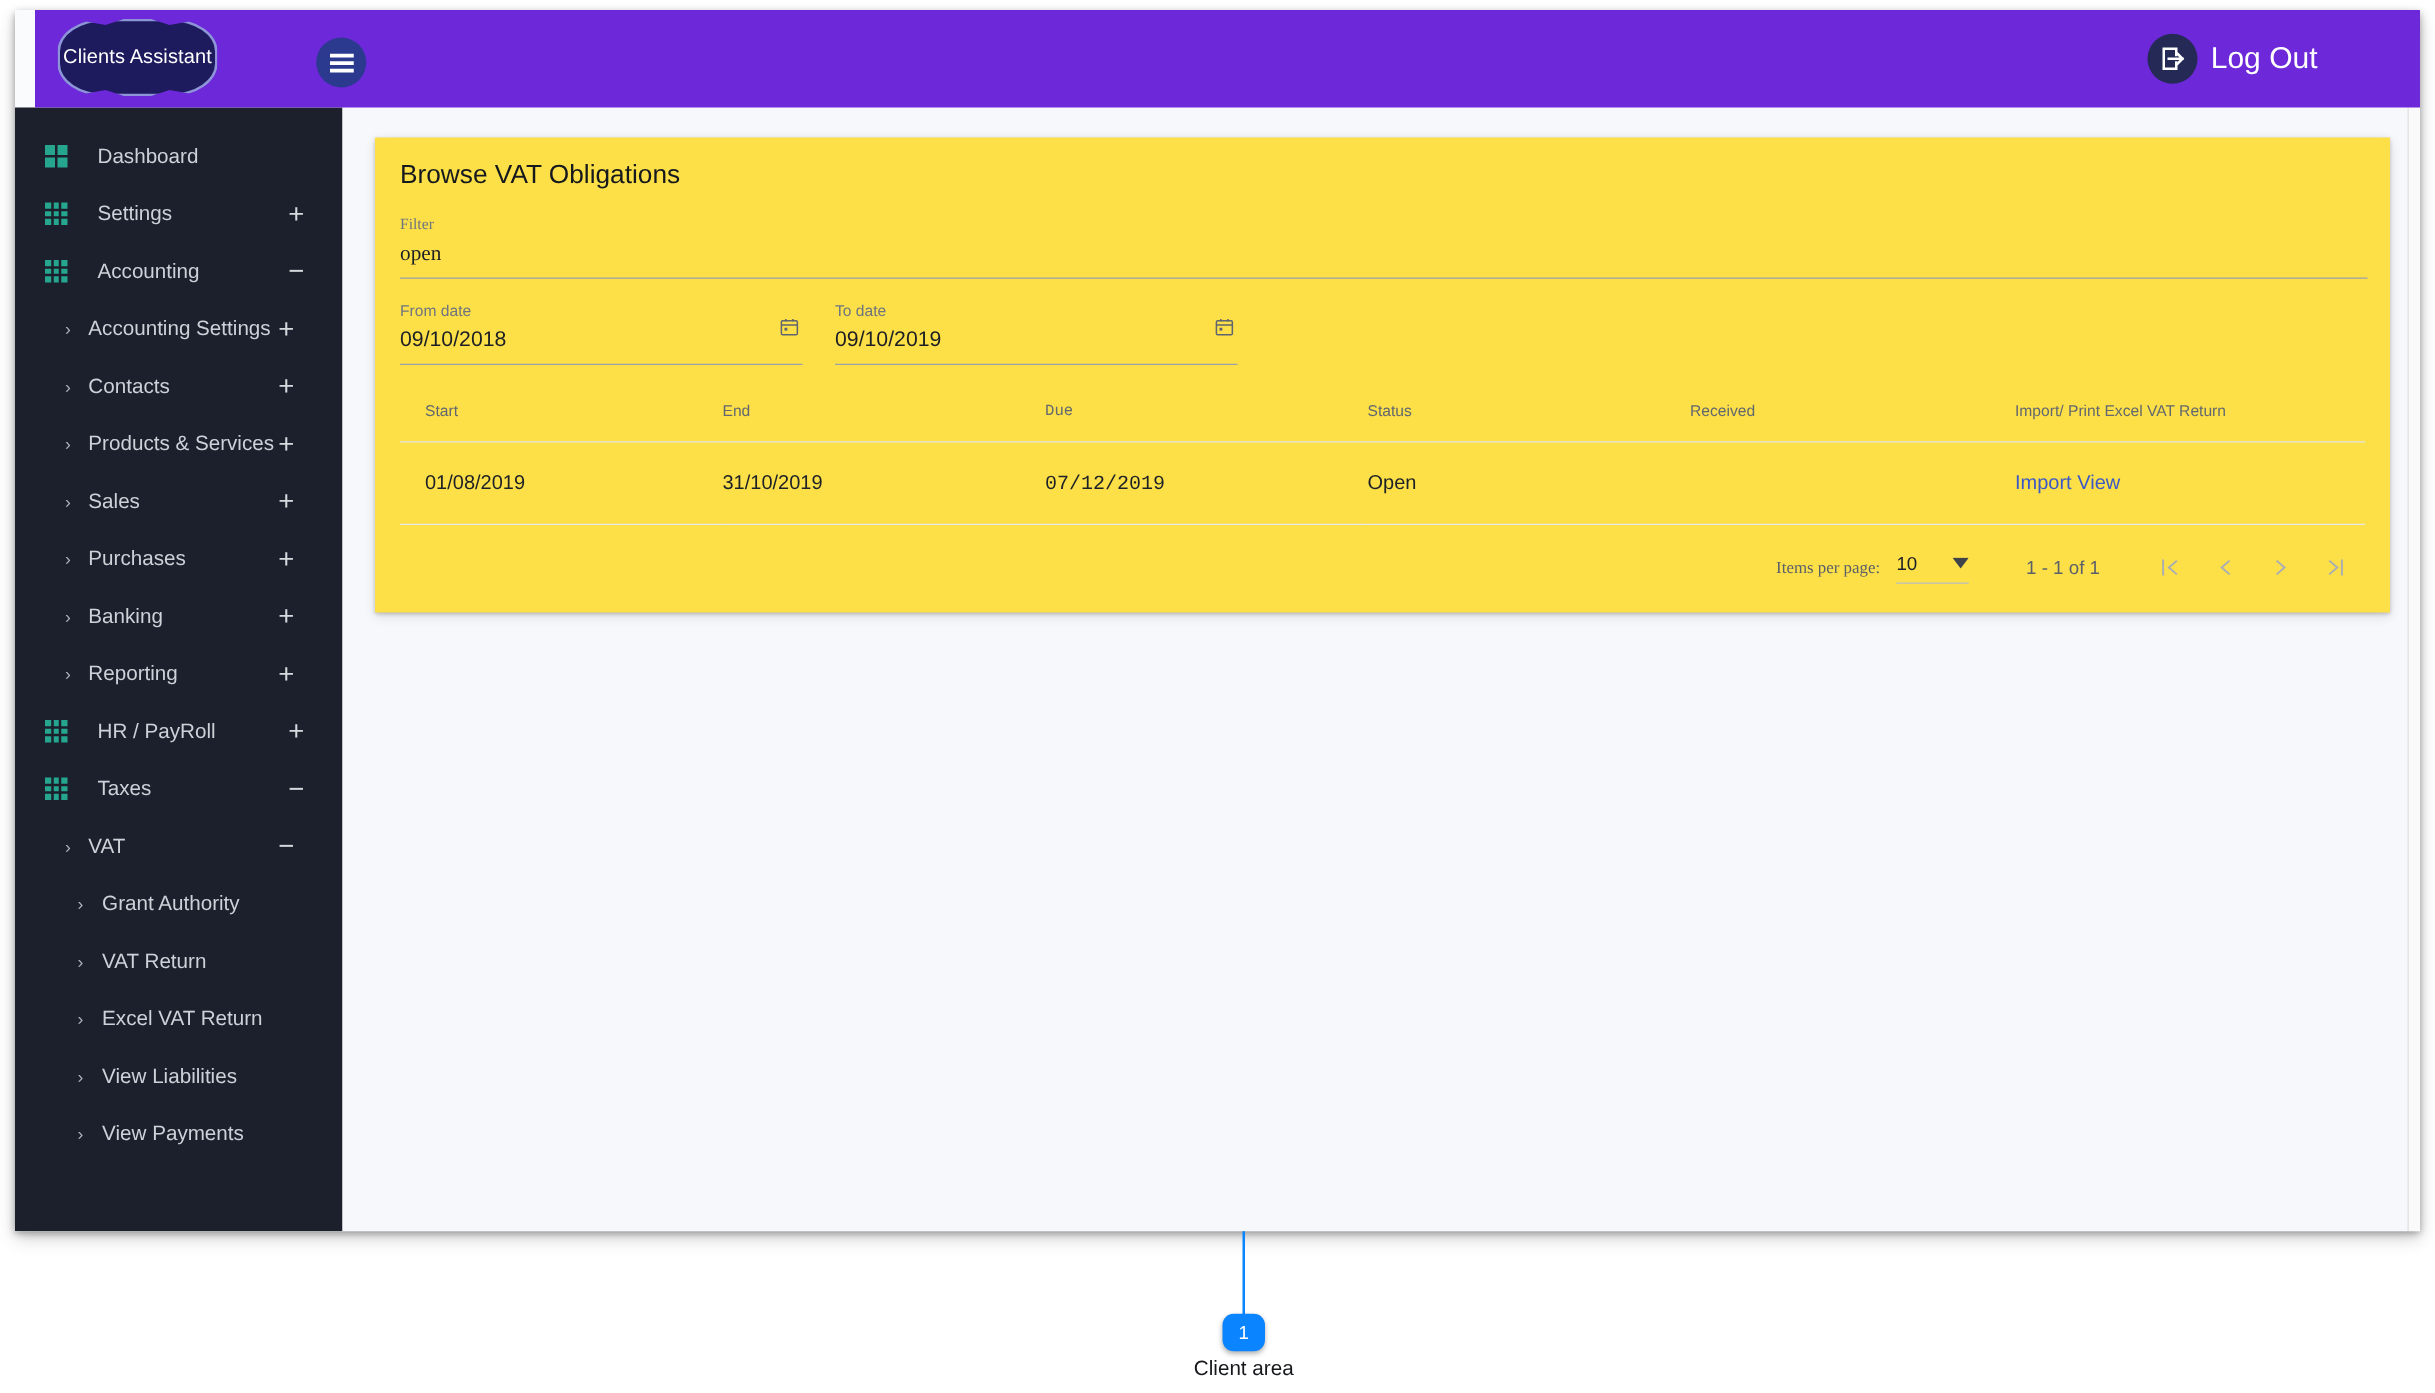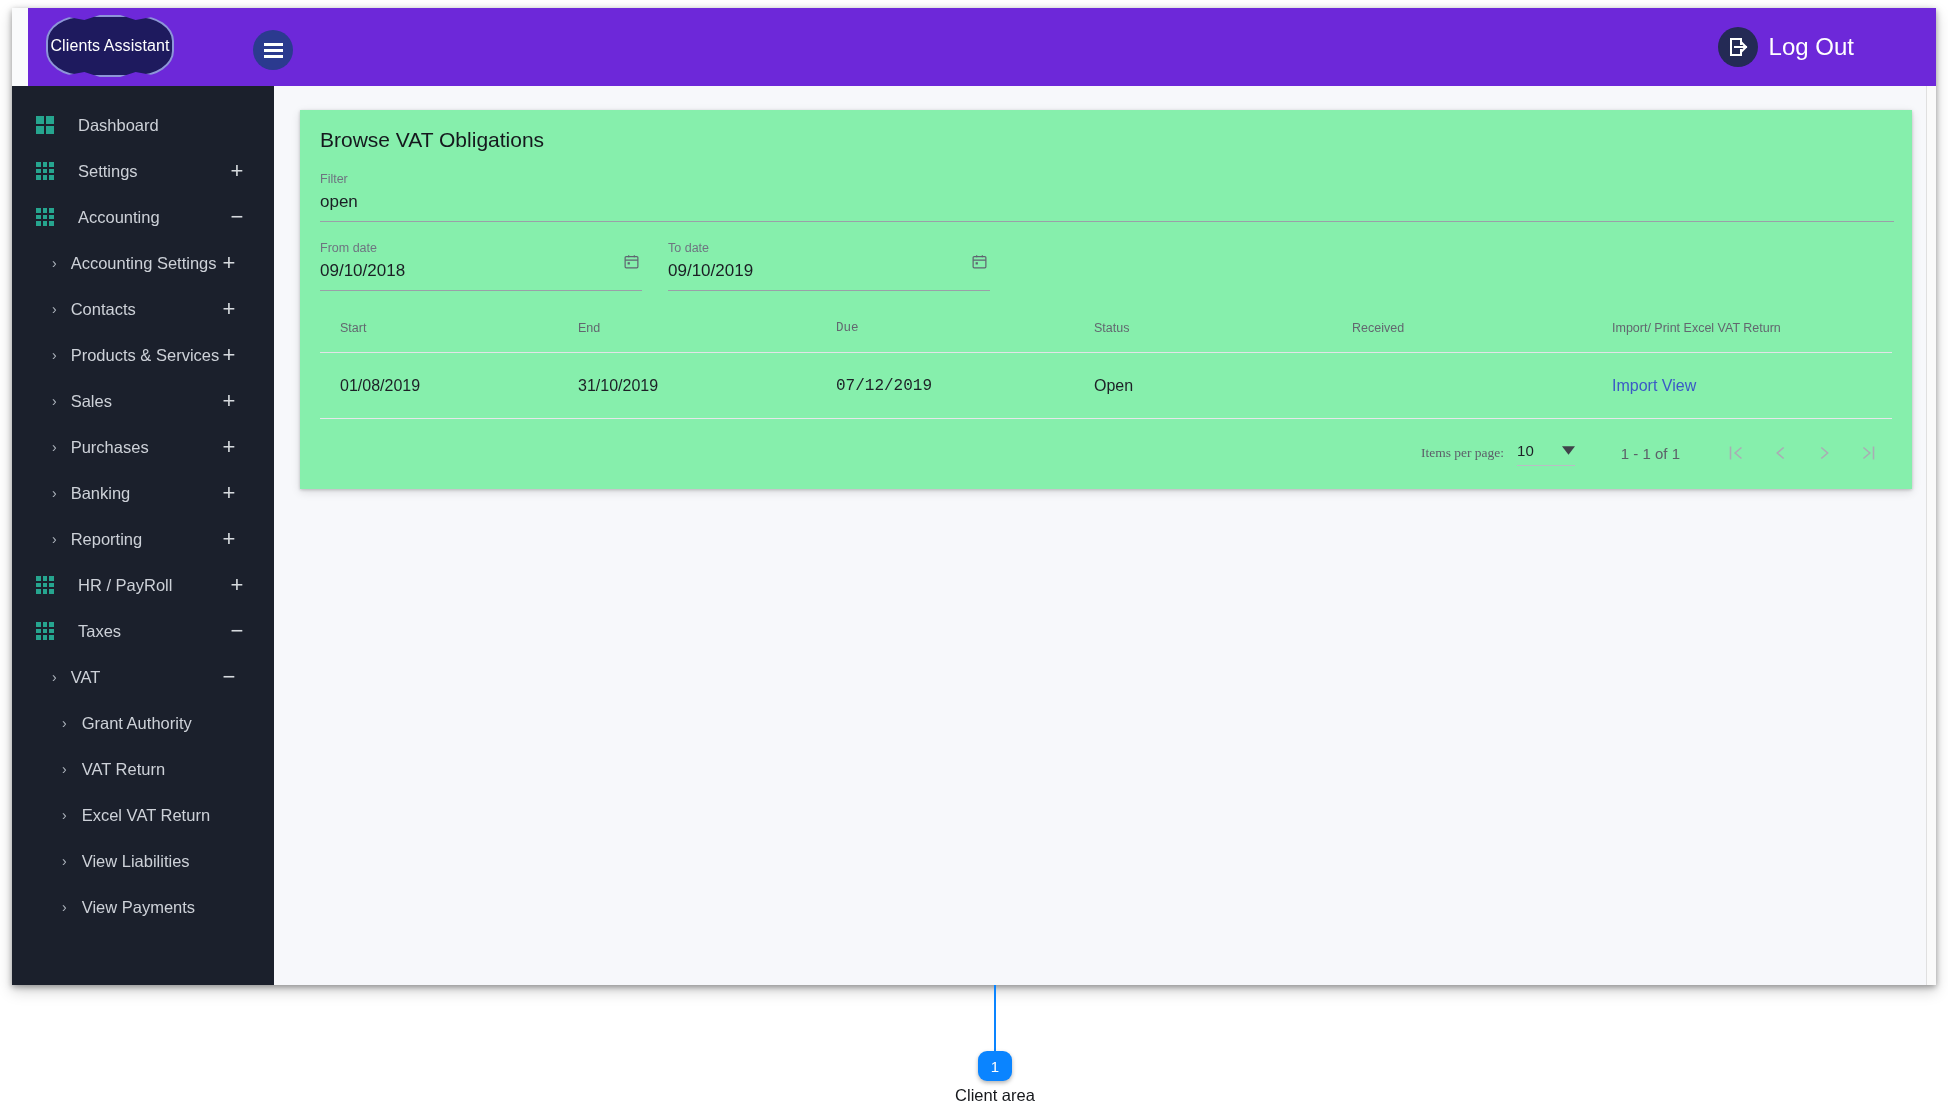--- a/index.html
+++ b/index.html
@@ -101,37 +101,37 @@
 
   
   #main {
     position: absolute; left: 262px; top: 78px;
     right: 10px; height: 899px;
     background: #f7f8fb;
     padding: 24px 26px;
     overflow: hidden;
   }
   #card {
-    background: #86efac;
+    background: #fde047;
     width: 1612px;
     box-shadow: 0 1px 3px rgba(0,0,0,0.20), 0 3px 9px rgba(0,0,0,0.12);
   }
   #card-title {
     font-size: 21px; color: #15181d; font-weight: 400;
     padding: 18px 20px 6px 20px;
   }
 
   
   .form-area { padding: 6px 20px 0 20px; }
   .field { position: relative; }
   .field .flabel { font-size: 12.5px; color: #6e7480; margin-bottom: 6px; }
   .field .fvalue { font-size: 17px; color: #1b1e24; }
   .underline { height: 1px; background: #9aa0a8; margin-top: 9px; }
 
-  #filter-field { width: 1574px; margin-top: 8px; }
+  #filter-field { width: 1574px; margin-top: 8px; font-family: Liberation Serif, serif; }
   .date-row { display: flex; gap: 26px; margin-top: 19px; }
   .date-field { width: 322px; position: relative; }
   .cal-icon { position: absolute; right: 2px; bottom: 17px; }
 
   
   table { width: 100%; border-collapse: collapse; margin-top: 30px; table-layout: fixed; }
   thead th {
     text-align: left; font-size: 12.5px; font-weight: 400; color: #62676f;
     padding: 0 0 17px 0; border-bottom: 1px solid #e2e4e8;
   }

